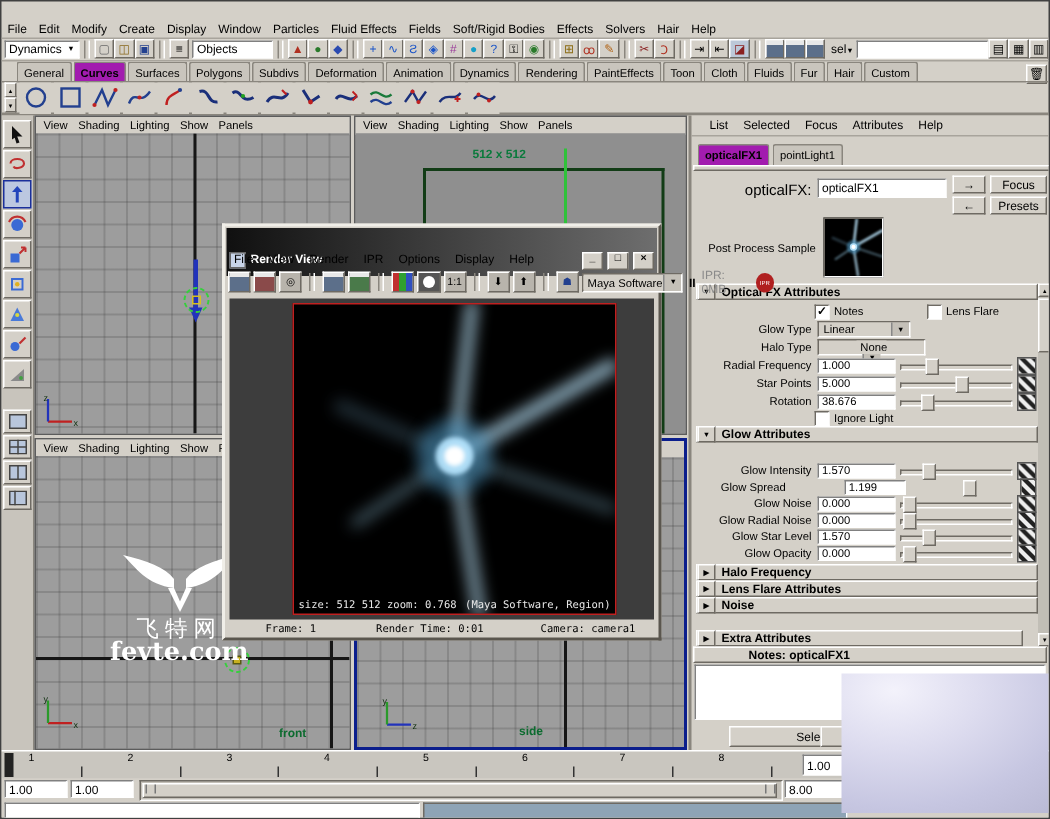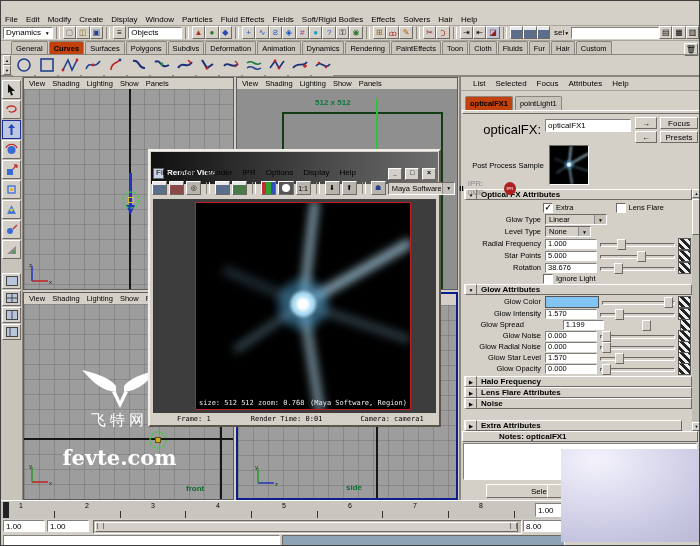--- a/index.html
+++ b/index.html
@@ -24,21 +24,21 @@
     color:#000;font-size:7px;line-height:8px;text-align:center;}
   
   .mrow{display:flex;align-items:center;gap:0;}
   .mi{padding:1px 4px;cursor:default;}
   
   .sico{width:14px;height:13px;background:#d4d0c8;border:1px solid;border-color:#fff #6e6a63 #6e6a63 #fff;
     display:flex;align-items:center;justify-content:center;font-size:8px;box-sizing:border-box;}
   
   .tab{height:12px;padding:0 4px;background:#c9c5bd;border:1px solid #8a867e;border-bottom:none;
     border-radius:2px 2px 0 0;display:flex;align-items:center;font-size:7.5px;}
-  .tab.on{background:#c2410c;font-weight:bold;}
+  .tab.on{background:#a21caf;font-weight:bold;}
   .shico{width:21px;height:21px;background:#d4d0c8;display:flex;align-items:center;justify-content:center;}
   
   .vp{background:#9c9c9c;box-sizing:border-box;border:1px solid #5c5c5c;}
   .vpmenu{height:11px;background:#d4d0c8;border-bottom:1px solid #8a8a8a;
     display:flex;align-items:center;gap:7px;padding:0 5px;font-size:7.5px;}
   .canvas{position:absolute;left:0;top:11px;right:0;bottom:0;overflow:hidden;}
   .grid{background-color:#9d9d9d;
     background-image:linear-gradient(rgba(60,60,60,.22) 1px,transparent 1px),
                      linear-gradient(90deg,rgba(60,60,60,.22) 1px,transparent 1px);
     background-size:15px 15px;}
@@ -414,21 +414,21 @@
         <circle cx="10" cy="10" r="8" fill="none" stroke="#35d03c" stroke-width="1.3" stroke-dasharray="3 2"></circle>
           <rect x="7.5" y="7.5" width="5" height="5" fill="#c8b020" stroke="#5a5a10"></rect>
       </svg>
       <div class="a wm" style="left:18px;top:62px;width:155px;">
         <svg width="84" height="44" style="margin:0 auto;">
           <path d="M38 26 C20 24,12 12,4 4 C20 8,32 12,38 20 Z" fill="#fff"></path>
           <path d="M46 26 C64 24,72 12,80 4 C64 8,52 12,46 20 Z" fill="#fff"></path>
           <path d="M34 26 L42 42 L50 26 L46 26 L42 35 L38 26 Z" fill="#fff"></path>
         </svg>
         <div style="font-size:15px;letter-spacing:4px;margin-top:2px;">飞特网</div>
-        <div style="font-family:'DejaVu Serif',serif;font-size:21px;font-weight:bold;margin-top:20px;">fevte.com</div>
+        <div style="font-family:'DejaVu Serif',serif;font-size:17px;font-weight:bold;margin-top:0;">fevte.com</div>
       </div>
       <svg class="a" style="left:4px;top:158px;" width="26" height="26">
         <path d="M4 20 H20" stroke="#c02020" stroke-width="1.5"></path>
           <path d="M4 20 V5" stroke="#2a9a2a" stroke-width="1.5"></path>
         <text x="21" y="23" font-size="6" fill="#103010">x</text>
           <text x="1" y="6" font-size="6" fill="#103010">y</text>
       </svg>
       <span class="vplabel" style="left:162px;bottom:6px;">front</span>
     </div>
   </div>
@@ -461,21 +461,21 @@
       <span class="mi">Attributes</span>
       <span class="mi">Help</span>
     </div>
   </div>
   <div class="a flex" style="left:464px;top:95px;gap:2px;align-items:flex-end;">
     <span class="tab on" style="height:13px;">opticalFX1</span>
     <span class="tab" style="height:13px;">pointLight1</span>
   </div>
   <div class="a bo" style="left:461px;top:109px;width:236px;height:2px;background:#d4d0c8;"></div>
 
-  <span class="a" style="left:478px;top:121px;width:62px;text-align:right;font-size:13px;">opticalFX:</span>
+  <span class="a" style="left:478px;top:121px;width:62px;text-align:right;font-size:10px;">opticalFX:</span>
   <span class="fld a" style="left:544px;top:118px;width:86px;height:13px;">
       <span>opticalFX1</span>
     </span>
   <span class="btn a" style="left:634px;top:116px;width:22px;height:12px;">→</span>
   <span class="btn a" style="left:634px;top:130px;width:22px;height:12px;">←</span>
   <span class="btn a" style="left:659px;top:116px;width:38px;height:12px;">Focus</span>
   <span class="btn a" style="left:659px;top:130px;width:38px;height:12px;">Presets</span>
 
   <span class="a" style="left:470px;top:160px;width:74px;text-align:center;font-size:7.5px;">Post Process Sample</span>
   <span class="a bi" style="left:548px;top:144px;width:38px;height:38px;background:#000;overflow:hidden;">
@@ -494,35 +494,35 @@
     </svg>
   </span>
 
   <div class="sect" style="top:188px;">
     <span class="tri">▼</span>
     <span>Optical FX Attributes</span>
   </div>
   <div class="ar" style="top:201px;">
     <span style="width:78px;"></span>
     <span class="cb">✓</span>
-    <span style="margin-left:3px;font-size:7.5px;">Extra</span>
+    <span style="margin-left:3px;font-size:7.5px;">Notes</span>
     <span style="width:42px;"></span>
     <span class="cb"></span>
     <span style="margin-left:3px;font-size:7.5px;">Lens Flare</span>
   </div>
   <div class="ar" style="top:213px;">
     <span class="al">Glow Type</span>
     <span class="dd" style="width:62px;">
       <span class="v">Linear</span>
         <span class="ar2">▼</span>
     </span>
   </div>
   <div class="ar" style="top:225px;">
-    <span class="al">Level Type</span>
-    <span class="dd" style="width:46px;">
+    <span class="al">Halo Type</span>
+    <span class="dd" style="width:72px;flex-direction:column;">
       <span class="v">None</span>
         <span class="ar2">▼</span>
     </span>
   </div>
   <div class="ar" style="top:237px;">
     <span class="al">Radial Frequency</span>
     <span class="af fld">1.000</span>
     <span class="trk">
         <span class="tln"></span>
         <span class="hnd" style="left: 22.5%;"></span>
@@ -549,29 +549,20 @@
   </div>
   <div class="ar" style="top:272px;">
     <span style="width:78px;"></span>
     <span class="cb"></span>
     <span style="margin-left:3px;font-size:7.5px;">Ignore Light</span>
   </div>
 
   <div class="sect" style="top:283px;">
     <span class="tri">▼</span>
     <span>Glow Attributes</span>
-  </div>
-  <div class="ar" style="top:295px;">
-    <span class="al">Glow Color</span>
-    <span class="af" style="height: 10px; border: 1px solid rgb(85, 85, 85); background: rgb(130, 197, 245);"></span>
-    <span class="trk">
-        <span class="tln"></span>
-        <span class="hnd" style="left: 85.5%;"></span>
-      </span>
-    <span class="amap"></span>
   </div>
   <div class="ar" style="top:307px;">
     <span class="al">Glow Intensity</span>
     <span class="af fld">1.570</span>
     <span class="trk">
         <span class="tln"></span>
         <span class="hnd" style="left: 19.8%;"></span>
       </span>
     <span class="amap"></span>
   </div>

